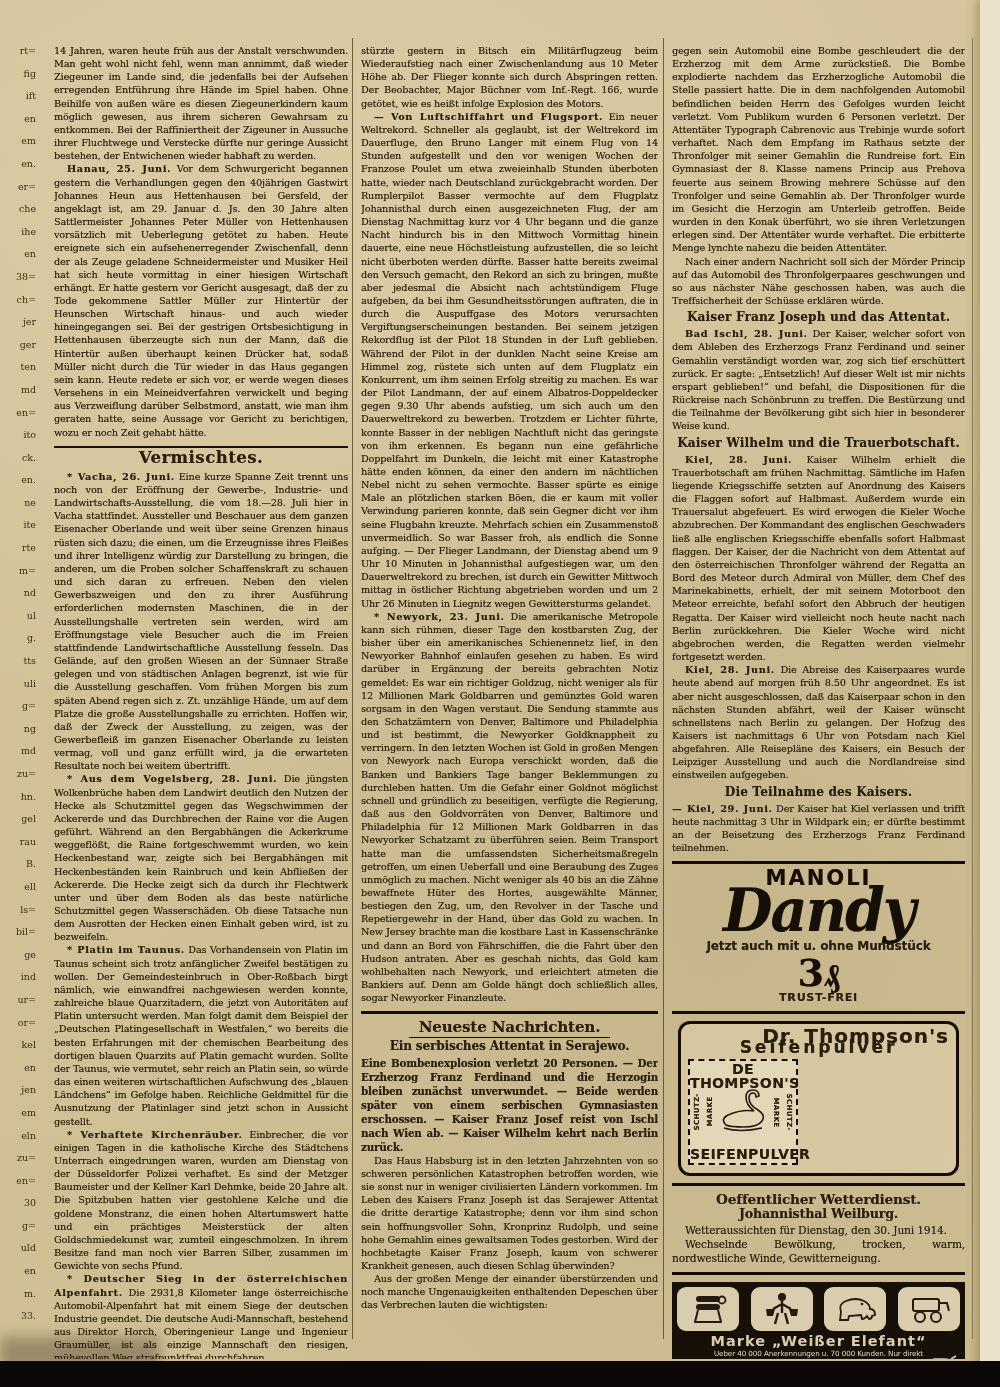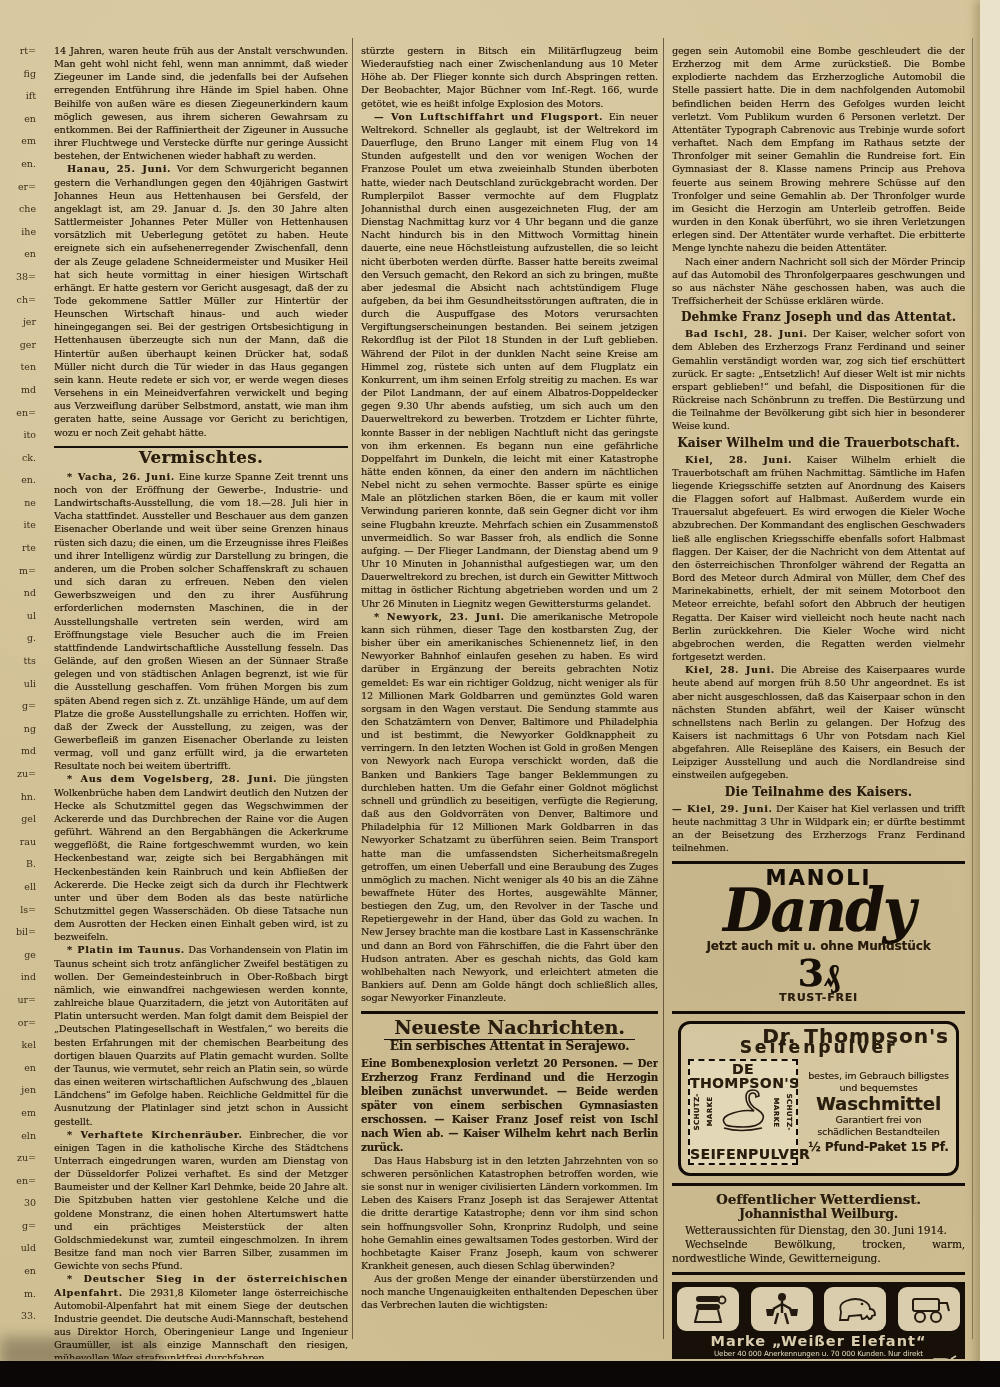--- a/index.html
+++ b/index.html
@@ -32,21 +32,21 @@
   .col2{left:361px;width:297px;}
   .col3{left:672px;width:293px;}
   p.body{margin:0;text-indent:13px;}
   p.noindent{text-indent:0;}
   .lead{font-weight:bold;letter-spacing:.7px;}
   
   .sect-rule{border-top:2.5px solid #17100a;margin:7px 0 3px;}
   .sect-title{font-weight:bold;font-size:16.5px;text-align:center;margin:1px 0 6px;letter-spacing:.5px;}
   
   .heavy-rule{border-top:3px solid #140d07;margin:7px 0;}
-  .nn-title{text-align:center;font-size:19px;font-weight:bold;margin:4px 0 5px;}
+  .nn-title{text-align:center;font-size:15px;font-weight:bold;margin:4px 0 5px;}
   .nn-title span{border-bottom:1.5px solid #140d07;padding:0 10px 1px;}
   .headline{text-align:center;font-size:16.5px;font-weight:bold;line-height:1.25;margin:2px 4px 4px;letter-spacing:.2px;}
   .subhead{text-align:center;font-size:12px;font-weight:bold;margin:1px 0 3px;}
   .lead-summary{font-weight:bold;font-size:10.2px;line-height:14px;margin:0 0 3px;}
   .col3-head{text-align:center;font-weight:bold;font-size:12px;margin:4px 0 3px;letter-spacing:.2px;}
   
   .ad{text-align:center;}
   .manoli{margin-top:8px;}
   .manoli-brand{font-family:"DejaVu Sans",sans-serif;font-weight:bold;font-size:21px;letter-spacing:2px;color:#160f08;}
   .manoli-product{font-size:57px;font-weight:bold;font-style:italic;line-height:.95;margin-top:-3px;color:#160f08;
@@ -184,21 +184,21 @@
     <p class="body noindent lead-summary">Eine Bombenexplosion verletzt 20 Personen. — Der Erzherzog Franz Ferdinand und die Herzogin bleiben zunächst unverwundet. — Beide werden später von einem serbischen Gymnasiasten erschossen. — Kaiser Franz Josef reist von Ischl nach Wien ab. — Kaiser Wilhelm kehrt nach Berlin zurück.</p>
     <p class="body">Das Haus Habsburg ist in den letzten Jahrzehnten von so schweren persönlichen Katastrophen betroffen worden, wie sie sonst nur in weniger civilisierten Ländern vorkommen. Im Leben des Kaisers Franz Joseph ist das Serajewer Attentat die dritte derartige Katastrophe; denn vor ihm sind schon sein hoffnungsvoller Sohn, Kronprinz Rudolph, und seine hohe Gemahlin eines gewaltsamen Todes gestorben. Wird der hochbetagte Kaiser Franz Joseph, kaum von schwerer Krankheit genesen, auch diesen Schlag überwinden?</p>
     <p class="body">Aus der großen Menge der einander überstürzenden und noch manche Ungenauigkeiten enthaltenden Depeschen über das Verbrechen lauten die wichtigsten:</p>
 
   </div>
 
   <div class="col col3">
     <p class="body noindent">gegen sein Automobil eine Bombe geschleudert die der Erzherzog mit dem Arme zurückstieß. Die Bombe explodierte nachdem das Erzherzogliche Automobil die Stelle passiert hatte. Die in dem nachfolgenden Automobil befindlichen beiden Herrn des Gefolges wurden leicht verletzt. Vom Publikum wurden 6 Personen verletzt. Der Attentäter Typograph Cabrenovic aus Trebinje wurde sofort verhaftet. Nach dem Empfang im Rathaus setzte der Thronfolger mit seiner Gemahlin die Rundreise fort. Ein Gymnasiast der 8. Klasse namens Princip aus Prehova feuerte aus seinem Browing mehrere Schüsse auf den Tronfolger und seine Gemahlin ab. Der Thronfolger wurde im Gesicht die Herzogin am Unterleib getroffen. Beide wurden in den Konak überführt, wo sie ihren Verletzungen erlegen sind. Der Attentäter wurde verhaftet. Die erbitterte Menge lynchte nahezu die beiden Attentäter.</p>
     <p class="body">Nach einer andern Nachricht soll sich der Mörder Princip auf das Automobil des Thronfolgerpaares geschwungen und so aus nächster Nähe geschossen haben, was auch die Treffsicherheit der Schüsse erklären würde.</p>
 
-    <h3 class="col3-head">Dehmke Franz Joseph und das Attentat.</h3>
+    <h3 class="col3-head">Kaiser Franz Joseph und das Attentat.</h3>
     <p class="body"><span class="lead">Bad Ischl, 28. Juni.</span><span> Der Kaiser, welcher sofort von dem Ableben des Erzherzogs Franz Ferdinand und seiner Gemahlin verständigt worden war, zog sich tief erschüttert zurück. Er sagte: „Entsetzlich! Auf dieser Welt ist mir nichts erspart geblieben!“ und befahl, die Dispositionen für die Rückreise nach Schönbrunn zu treffen. Die Bestürzung und die Teilnahme der Bevölkerung gibt sich hier in besonderer Weise kund.</span></p>
 
     <h3 class="col3-head">Kaiser Wilhelm und die Trauerbotschaft.</h3>
     <p class="body"><span class="lead">Kiel, 28. Juni.</span><span> Kaiser Wilhelm erhielt die Trauerbotschaft am frühen Nachmittag. Sämtliche im Hafen liegende Kriegsschiffe setzten auf Anordnung des Kaisers die Flaggen sofort auf Halbmast. Außerdem wurde ein Trauersalut abgefeuert. Es wird erwogen die Kieler Woche abzubrechen. Der Kommandant des englischen Geschwaders ließ alle englischen Kriegsschiffe ebenfalls sofort Halbmast flaggen. Der Kaiser, der die Nachricht von dem Attentat auf den österreichischen Thronfolger während der Regatta an Bord des Meteor durch Admiral von Müller, dem Chef des Marinekabinetts, erhielt, der mit seinem Motorboot den Meteor erreichte, befahl sofort den Abbruch der heutigen Regatta. Der Kaiser wird vielleicht noch heute nacht nach Berlin zurückkehren. Die Kieler Woche wird nicht abgebrochen werden, die Regatten werden vielmehr fortgesetzt werden.</span></p>
     <p class="body"><span class="lead">Kiel, 28. Juni.</span><span> Die Abreise des Kaiserpaares wurde heute abend auf morgen früh 8.50 Uhr angeordnet. Es ist aber nicht ausgeschlossen, daß das Kaiserpaar schon in den nächsten Stunden abfährt, weil der Kaiser wünscht schnellstens nach Berlin zu gelangen. Der Hofzug des Kaisers ist nachmittags 6 Uhr von Potsdam nach Kiel abgefahren. Alle Reisepläne des Kaisers, ein Besuch der Leipziger Ausstellung und auch die Nordlandreise sind einstweilen aufgegeben.</span></p>
 
     <h3 class="col3-head">Die Teilnahme des Kaisers.</h3>
     <p class="body noindent"><span class="lead">— Kiel, 29. Juni.</span><span> Der Kaiser hat Kiel verlassen und trifft heute nachmittag 3 Uhr in Wildpark ein; er dürfte bestimmt an der Beisetzung des Erzherzogs Franz Ferdinand teilnehmen.</span></p>
 
     <div class="heavy-rule"></div>
@@ -219,26 +219,20 @@
       <div class="th-row">
         <div class="stamp">
           <div class="st-top">DE THOMPSON'S</div>
           <div class="st-left">SCHUTZ-MARKE</div>
           <div class="st-right">SCHUTZ-MARKE</div>
           <div class="st-bottom">SEIFENPULVER</div>
           <svg width="62" height="50" viewBox="0 0 62 50">
             <path d="M14 38 q-6-6 2-10 q14-6 26-4 q-8-6 -8-14 q0-7 7-7 q6 0 6 6 l-3 1 q0-4 -3-4 q-4 0 -4 5 q0 7 9 12 q8 5 4 11 q-4 6 -18 6 q-14 0 -18-2 z" fill="none" stroke="#241a10" stroke-width="1.6"></path>
             <path d="M12 41 q16 5 38 0" fill="none" stroke="#241a10" stroke-width="1.4"></path>
           </svg>
-        </div>
-        <div class="th-texts">
-          <div class="th-desc">bestes, im Gebrauch billigstes und bequemstes</div>
-          <div class="th-product">Waschmittel</div>
-          <div class="th-guarantee">Garantiert frei von schädlichen Bestandteilen</div>
-          <div class="th-price">½ Pfund-Paket 15 Pf.</div>
         </div>
       </div>
     </div>
 
     <div class="heavy-rule"></div>
 
     <div class="wetter">
       <div class="wetter-h1">Oeffentlicher Wetterdienst.</div>
       <div class="wetter-h2">Johannisthal Weilburg.</div>
       <p class="wetter-line">Wetteraussichten für Dienstag, den 30. Juni 1914.</p>

